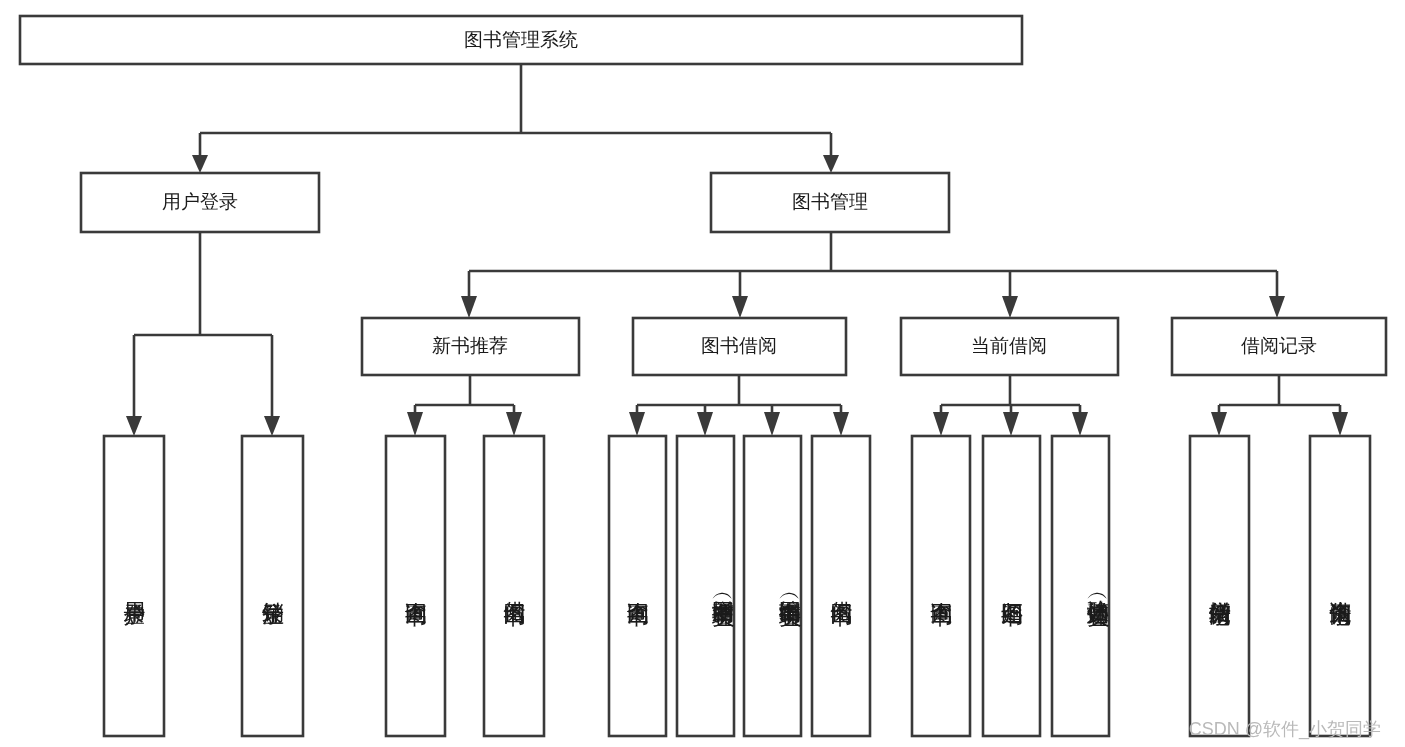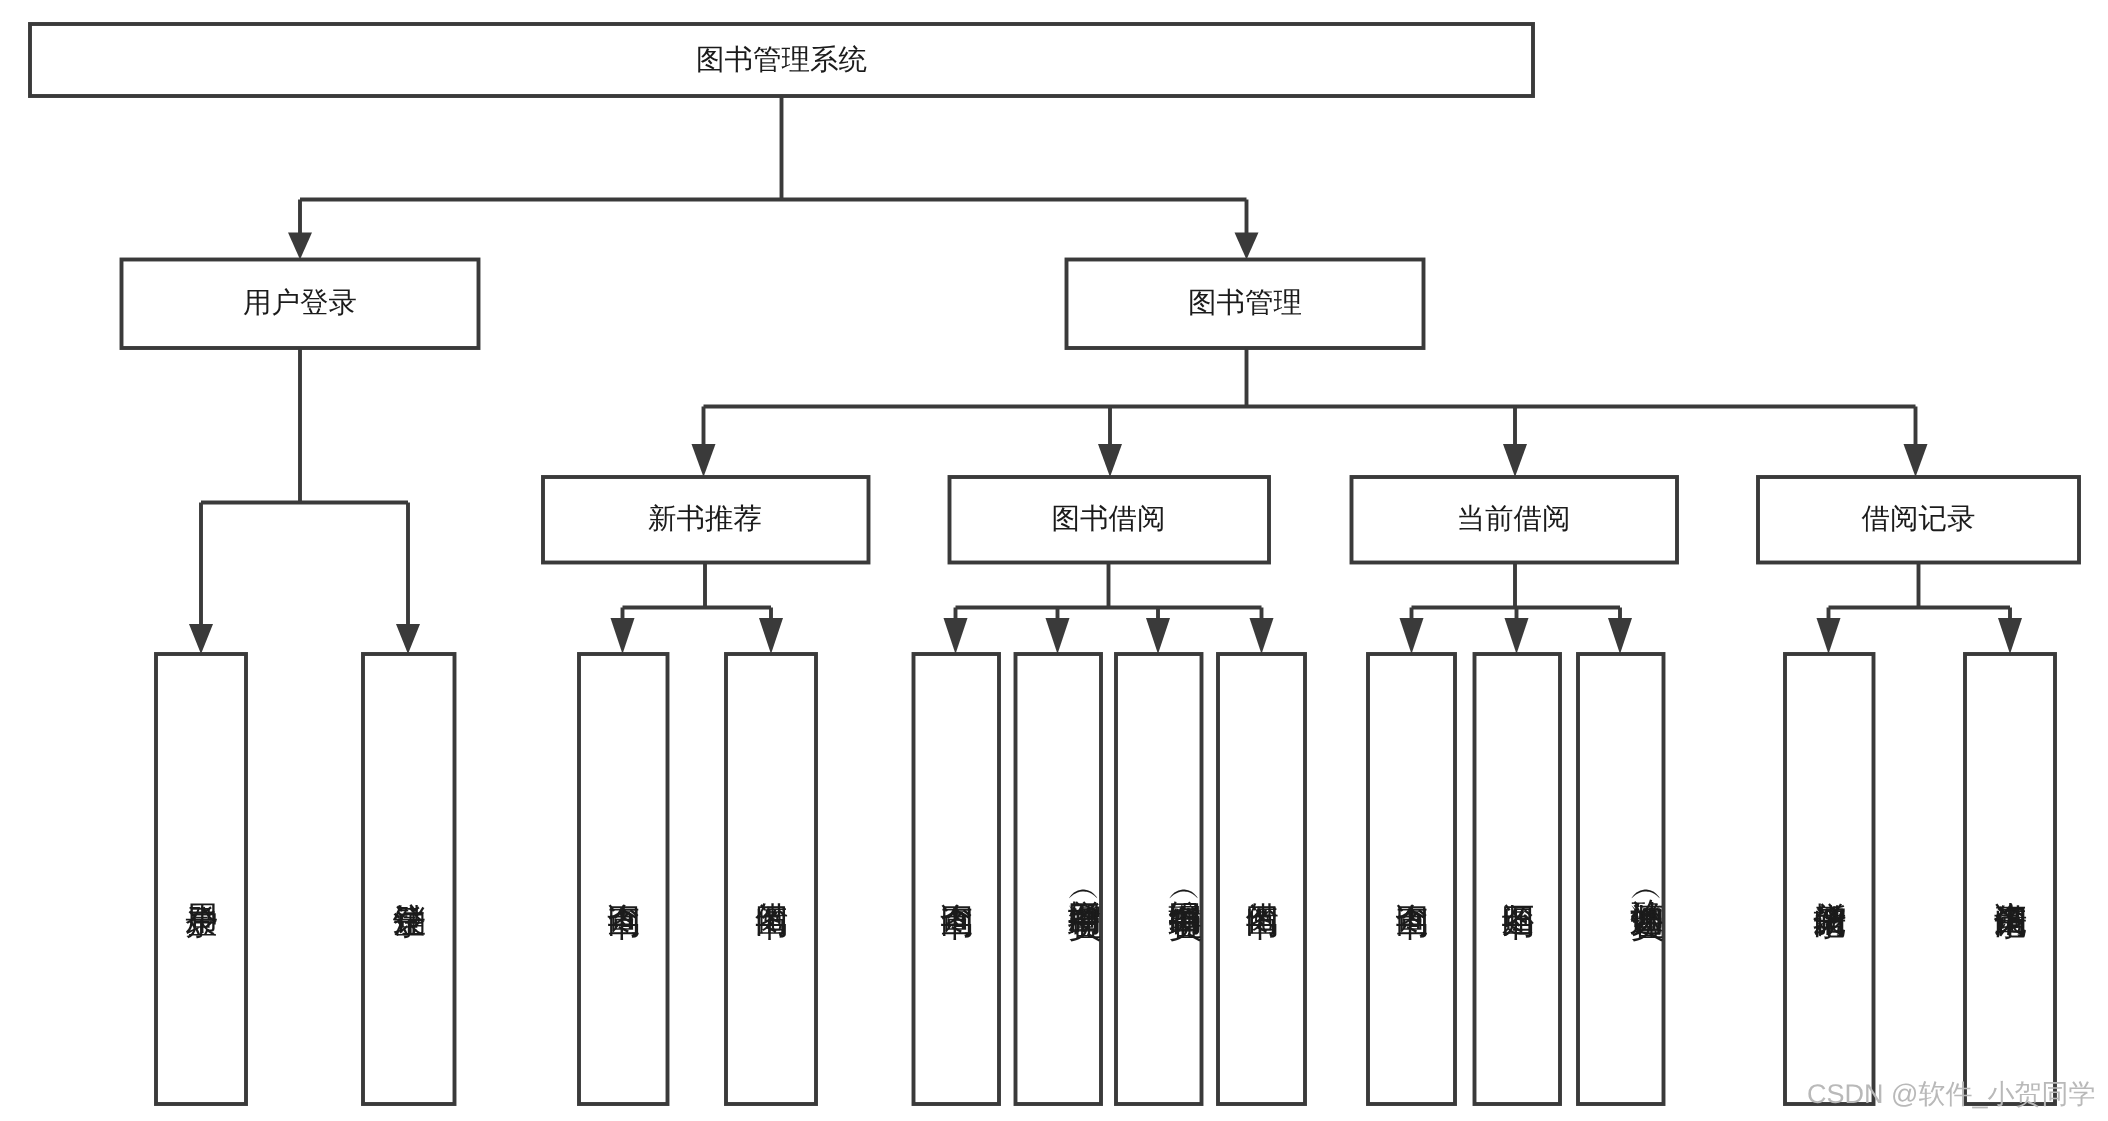--- a/index.html
+++ b/index.html
@@ -61,21 +61,21 @@
     color: #1b1b1b;
     letter-spacing: 1px;
     white-space: nowrap;
     display: flex;
     align-items: center;
     justify-content: center;
     pointer-events: none;
   }
   .watermark {
     position: absolute;
-    right: 8px;
+    right: 24px;
     bottom: 6px;
     font-family: "Liberation Sans", "DejaVu Sans", sans-serif;
     font-size: 18px;
     color: #b9b9b9;
     white-space: nowrap;
     user-select: none;
   }
 </style>
 </head>
 <body>

